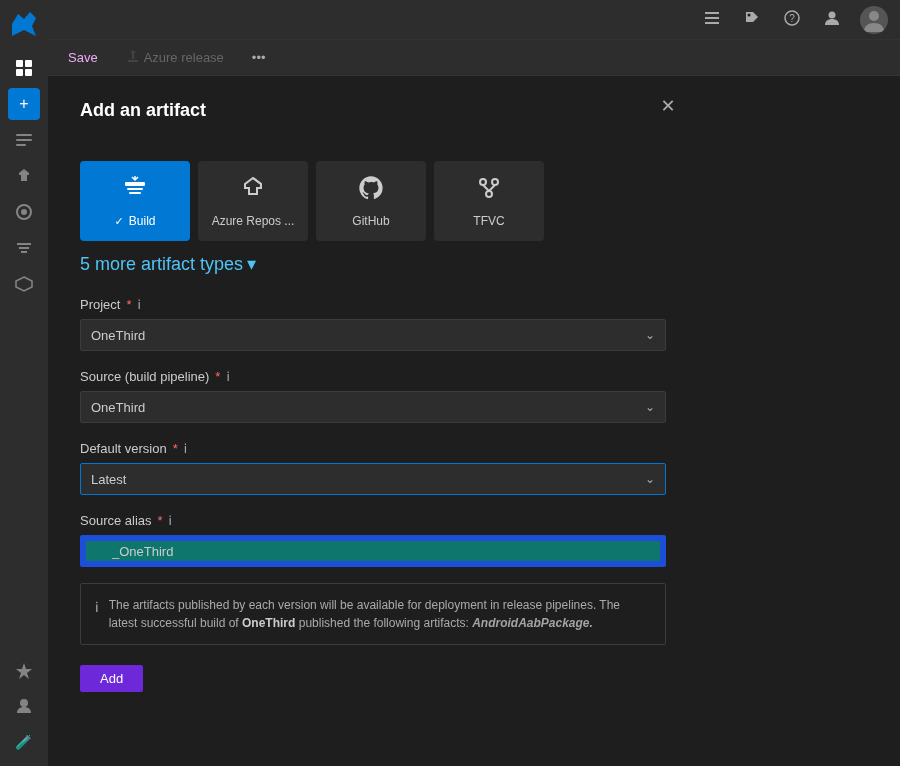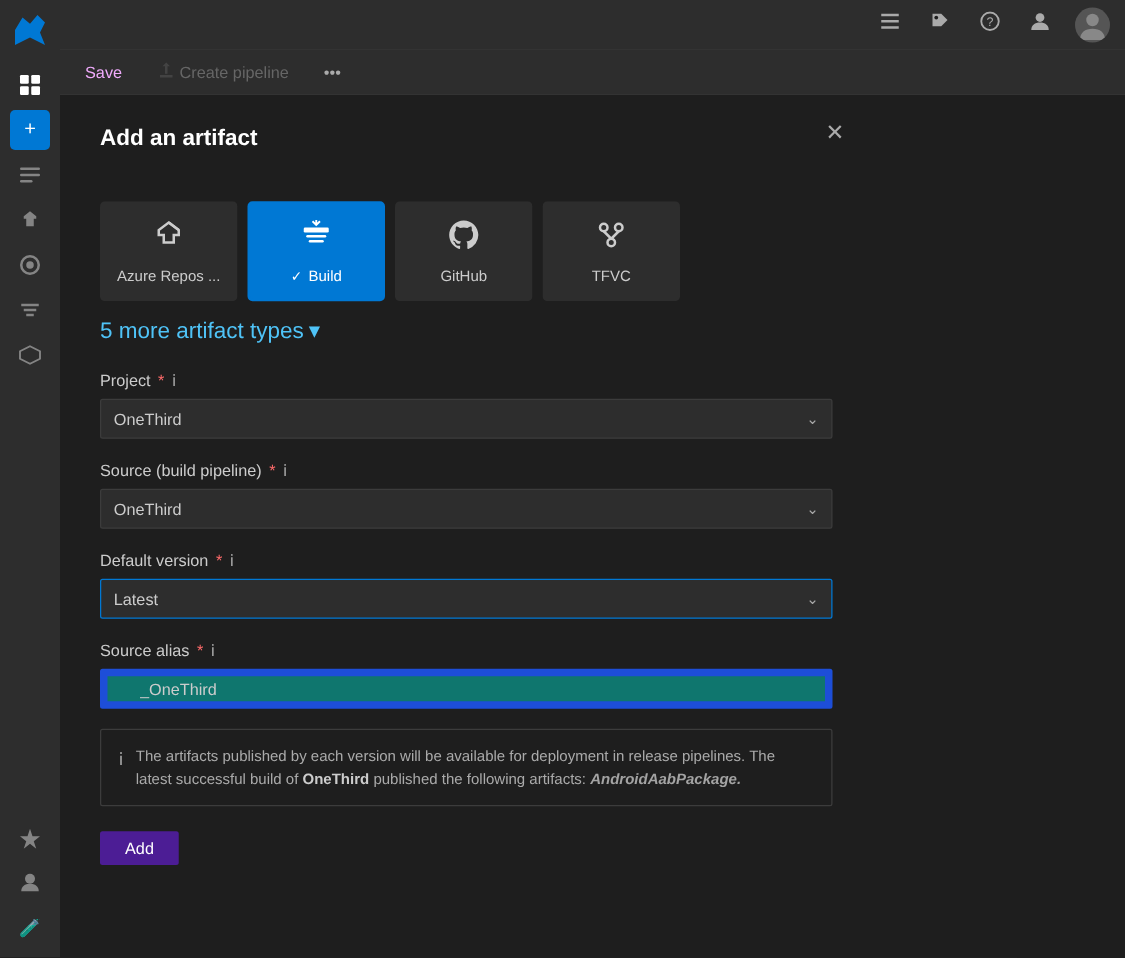--- a/index.html
+++ b/index.html
@@ -303,21 +303,21 @@
       color: #cccccc;
     }
     .info-box-text em {
       font-style: italic;
       font-weight: 600;
       color: #a3a3a3;
     }
 
     
     .add-btn {
-      background: #4c1d95;
+      background: #6d28d9;
       color: #fff;
       border: none;
       border-radius: 2px;
       padding: 6px 20px;
       font-size: 13px;
       cursor: pointer;
       font-weight: 500;
     }
   </style>
 </head>
@@ -423,21 +423,21 @@
 
   <div class="action-bar">
     <button class="action-btn save">Save</button>
     <button class="action-btn create-release">
       <span class="action-btn-icon">
         <svg width="14" height="14" viewBox="0 0 14 14" fill="currentColor" opacity="0.4">
           <path d="M7 1 L10 4 L8 4 L8 10 L6 10 L6 4 L4 4 Z"></path>
           <rect x="2" y="11" width="10" height="2"></rect>
         </svg>
       </span>
-      <span>Create pipeline</span>
+      <span>Azure release</span>
     </button>
     <button class="action-btn">
       <span>•••</span>
     </button>
   </div>
 
   <div class="content-area">
     <div class="modal-overlay">
       <div class="modal-panel">
         
@@ -445,47 +445,47 @@
         <button class="modal-close">
           <span>✕</span>
         </button>
 
         
         <div class="modal-title">Add an artifact</div>
 
         
 
         <div class="source-type-grid">
-
-          <div class="source-type-btn">
-            <div class="source-type-icon">
-              <svg width="28" height="28" viewBox="0 0 28 28" fill="currentColor">
-                <path d="M14 4 L22 10 L22 14 L18 14 L18 20 L10 20 L10 14 L6 14 L6 10 Z" fill="none" stroke="currentColor" stroke-width="2"></path>
-                <path d="M14 4 L22 10" stroke="currentColor" stroke-width="2"></path>
-              </svg>
-            </div>
-            <span>Azure Repos ...</span>
-          </div>
 
           <div class="source-type-btn selected">
             <div class="source-type-icon">
               <svg width="28" height="28" viewBox="0 0 28 28" fill="currentColor">
                 <rect x="4" y="8" width="20" height="4" rx="1"></rect>
                 <rect x="6" y="14" width="16" height="2" rx="1"></rect>
                 <rect x="8" y="18" width="12" height="2" rx="1"></rect>
                 <path d="M14 2 L14 6 M11 3 L14 6 L17 3" stroke="currentColor" stroke-width="1.5" fill="none"></path>
               </svg>
             </div>
             <span>
               <span class="source-type-checkmark">✓ </span>Build
             </span>
           </div>
 
           <div class="source-type-btn">
             <div class="source-type-icon">
+              <svg width="28" height="28" viewBox="0 0 28 28" fill="currentColor">
+                <path d="M14 4 L22 10 L22 14 L18 14 L18 20 L10 20 L10 14 L6 14 L6 10 Z" fill="none" stroke="currentColor" stroke-width="2"></path>
+                <path d="M14 4 L22 10" stroke="currentColor" stroke-width="2"></path>
+              </svg>
+            </div>
+            <span>Azure Repos ...</span>
+          </div>
+
+          <div class="source-type-btn">
+            <div class="source-type-icon">
               <svg width="28" height="28" viewBox="0 0 24 24" fill="currentColor">
                 <path d="M12 2C6.477 2 2 6.484 2 12.017c0 4.425 2.865 8.18 6.839 9.504.5.092.682-.217.682-.483 0-.237-.008-.868-.013-1.703-2.782.605-3.369-1.343-3.369-1.343-.454-1.158-1.11-1.466-1.11-1.466-.908-.62.069-.608.069-.608 1.003.07 1.531 1.032 1.531 1.032.892 1.53 2.341 1.088 2.91.832.092-.647.35-1.088.636-1.338-2.22-.253-4.555-1.113-4.555-4.951 0-1.093.39-1.988 1.029-2.688-.103-.253-.446-1.272.098-2.65 0 0 .84-.27 2.75 1.026A9.564 9.564 0 0112 6.844c.85.004 1.705.115 2.504.337 1.909-1.296 2.747-1.027 2.747-1.027.546 1.379.202 2.398.1 2.651.64.7 1.028 1.595 1.028 2.688 0 3.848-2.339 4.695-4.566 4.943.359.309.678.92.678 1.855 0 1.338-.012 2.419-.012 2.747 0 .268.18.58.688.482A10.019 10.019 0 0022 12.017C22 6.484 17.522 2 12 2z"></path>
               </svg>
             </div>
             <span>GitHub</span>
           </div>
 
           <div class="source-type-btn">
             <div class="source-type-icon">
               <svg width="28" height="28" viewBox="0 0 28 28" fill="none" stroke="currentColor" stroke-width="2">

